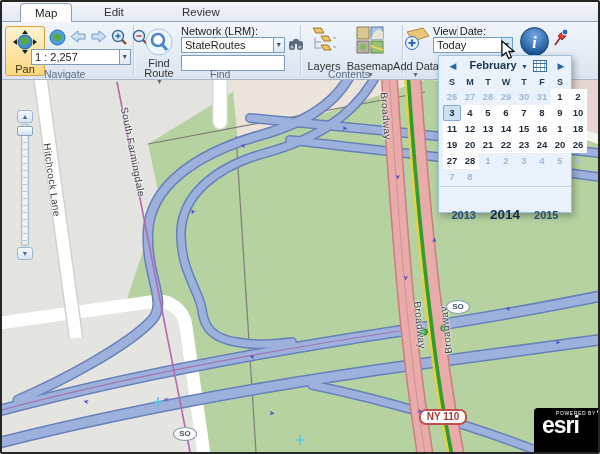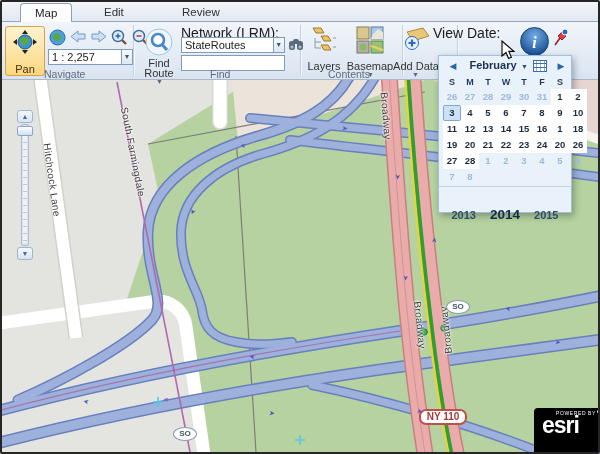--- a/index.html
+++ b/index.html
@@ -25,21 +25,21 @@
   .pan-btn .lbl{display:block;font-size:11px;color:#3f3212;margin-top:4px;}
 
   .icon-btn{position:absolute;top:7px;width:18px;height:18px;border:none;background:transparent;padding:0;cursor:pointer;}
 
   .combo{position:absolute;display:flex;}
   .combo input{height:16px;border:1px solid #7f9db9;border-right:none;font-size:11px;padding:0 3px;color:#222;background:#fff;width:100%;}
   .dd-btn{width:14px;height:16px;border:1px solid #7f9db9;background:linear-gradient(#f4f8fb,#dfe8f2);
     font-size:7px;color:#44566a;text-align:center;line-height:14px;padding:0;cursor:pointer;}
   .dd-btn.hot{background:#cfe4f9;border-color:#6b9bd2;}
 
-  .ribbon .biglabel{position:absolute;font-size:14px;color:#1c1c1c;}
+  .ribbon .biglabel{position:absolute;font-size:11px;color:#1c1c1c;}
   .btn-label{position:absolute;font-size:11px;color:#333;text-align:center;}
   .mini-dd{position:absolute;font-size:7px;color:#5a6a78;}
 
   .info-btn{position:absolute;left:520px;top:5px;width:29px;height:29px;border-radius:50%;
     background:radial-gradient(circle at 50% 30%,#74abe6,#1d5496 75%);border:1px solid #16406f;
     color:#fff;text-align:center;cursor:pointer;}
   .info-btn span{font:italic bold 16px "Liberation Serif",serif;line-height:27px;}
 
   
   .calendar{position:absolute;left:438px;top:55px;width:134px;height:158px;background:#e9f2fb;
@@ -139,21 +139,21 @@
         <path d="M7,4.5 V9.5 M4.5,7 H9.5" stroke="#2060c0" stroke-width="1.4"></path>
       </svg>
     </button>
     <button class="icon-btn" style="left:131px">
       <svg width="17" height="17" viewBox="0 0 17 17">
         <line x1="11" y1="11" x2="15" y2="15" stroke="#8a4a30" stroke-width="2.4"></line>
         <circle cx="7" cy="7" r="5.5" fill="#dcecf8" stroke="#3a6a9a" stroke-width="1.4"></circle>
         <path d="M4.5,7 H9.5" stroke="#c03030" stroke-width="1.4"></path>
       </svg>
     </button>
-    <div class="combo" style="left:48px;top:27px;width:85px">
+    <div class="combo" style="left:31px;top:27px;width:100px">
       <input readonly="" value="1 : 2,257" style="">
       <button class="dd-btn">▼</button>
     </div>
     <div class="group-label" style="left:44px">Navigate</div>
 
     <button class="icon-btn" style="left:144px;top:5px;width:30px;height:30px">
       <svg width="30" height="30" viewBox="0 0 30 30">
         <circle cx="15" cy="15" r="13" fill="#eef5fb" stroke="#a8c4e0"></circle>
         <circle cx="14" cy="13" r="6" fill="#fff" stroke="#4a86c8" stroke-width="2.6"></circle>
         <line x1="18.5" y1="18" x2="23" y2="23" stroke="#4a86c8" stroke-width="3"></line>
@@ -211,20 +211,24 @@
         <path d="M8,6 L24,2 L30,10 L14,15Z" fill="#e8c878" stroke="#b08838"></path>
         <circle cx="13" cy="17" r="6.5" fill="#e8f0f8" stroke="#2868c8"></circle>
         <path d="M13,13.5 V20.5 M9.5,17 H16.5" stroke="#2868c8" stroke-width="2.2"></path>
       </svg>
     </button>
     <div class="btn-label" style="left:392px;top:38px;width:48px">Add Data</div>
     <div class="mini-dd" style="left:412px;top:49px">▼</div>
     <div class="group-label" style="left:328px">Contents</div>
 
     <div class="biglabel" style="left:433px;top:3px">View Date:</div>
+    <div class="combo" style="left:433px;top:15px;width:80px">
+      <input readonly="" value="Today" style="">
+      <button class="dd-btn hot">▼</button>
+    </div>
 
     <button class="info-btn"><span>i</span></button>
     <svg style="position:absolute;left:552px;top:6px" width="18" height="20" viewBox="0 0 18 20">
       <path d="M6,8 L10,4 L14,8 L10,12Z" fill="#d84040" stroke="#a02020"></path>
       <line x1="8" y1="10" x2="3" y2="17" stroke="#a02020" stroke-width="1.6"></line>
       <circle cx="13" cy="4" r="3" fill="#2868c8" stroke="#fff"></circle>
     </svg>
   </div>
 
   <div class="map">

